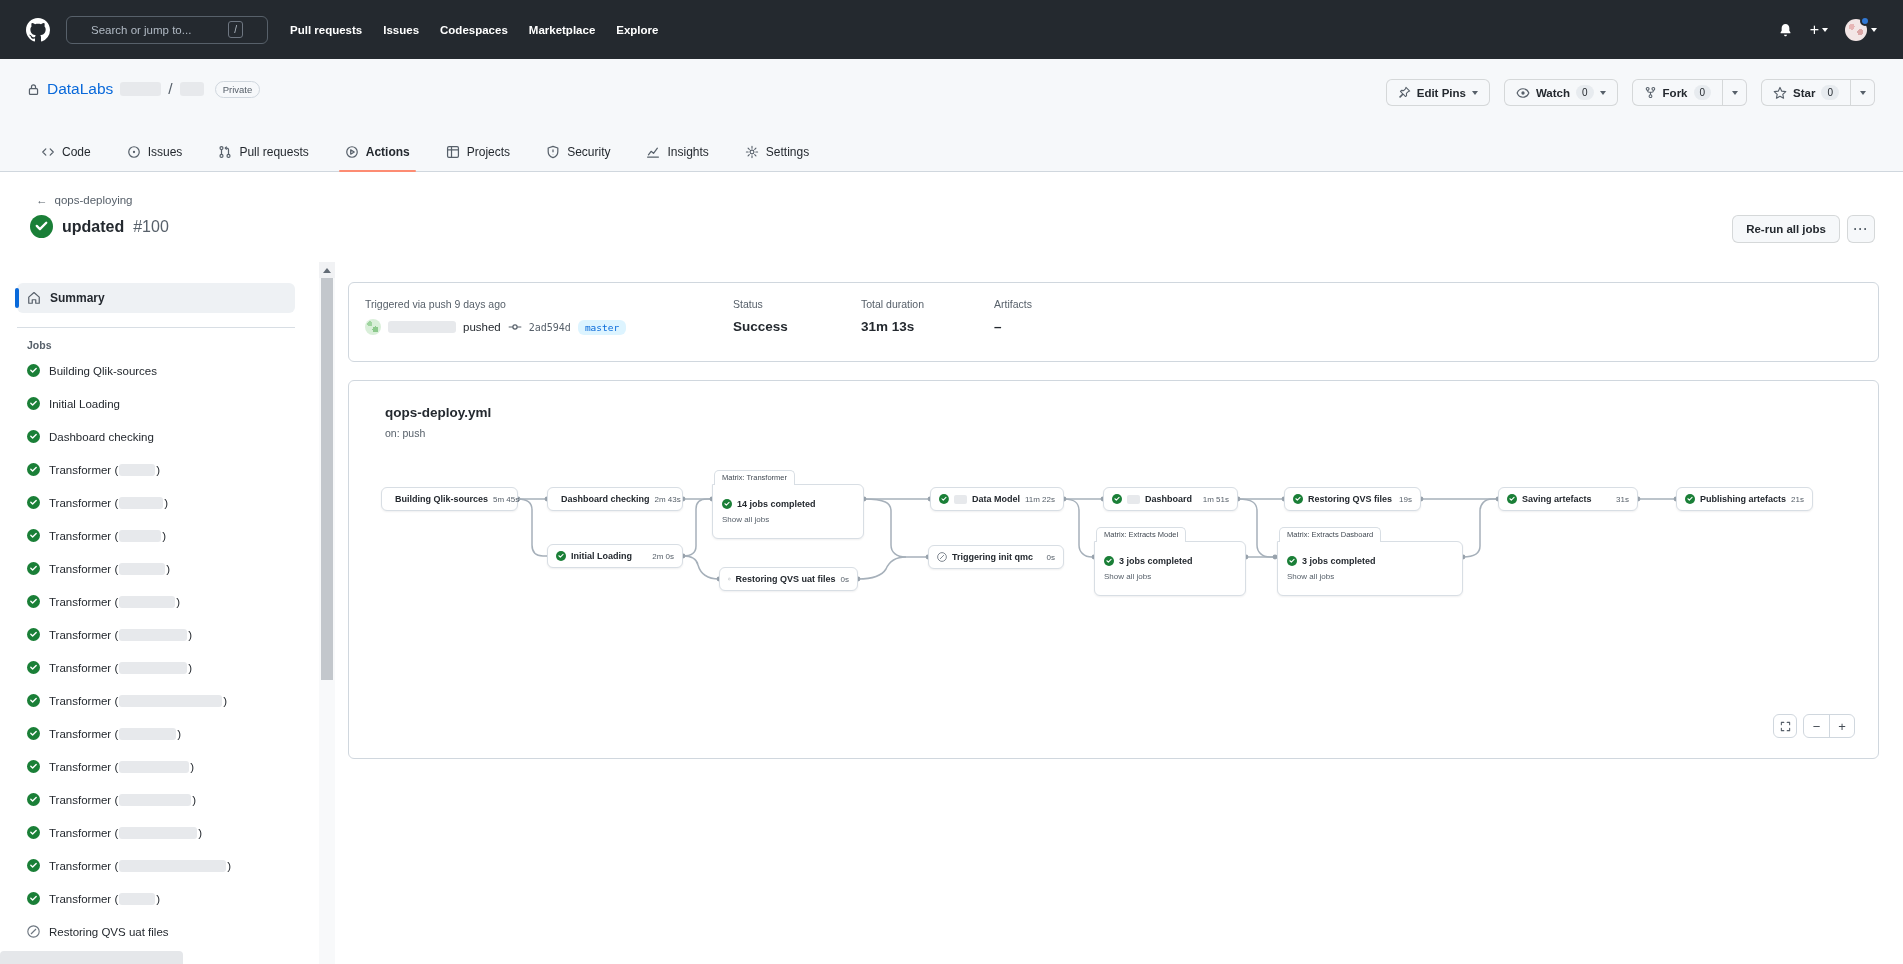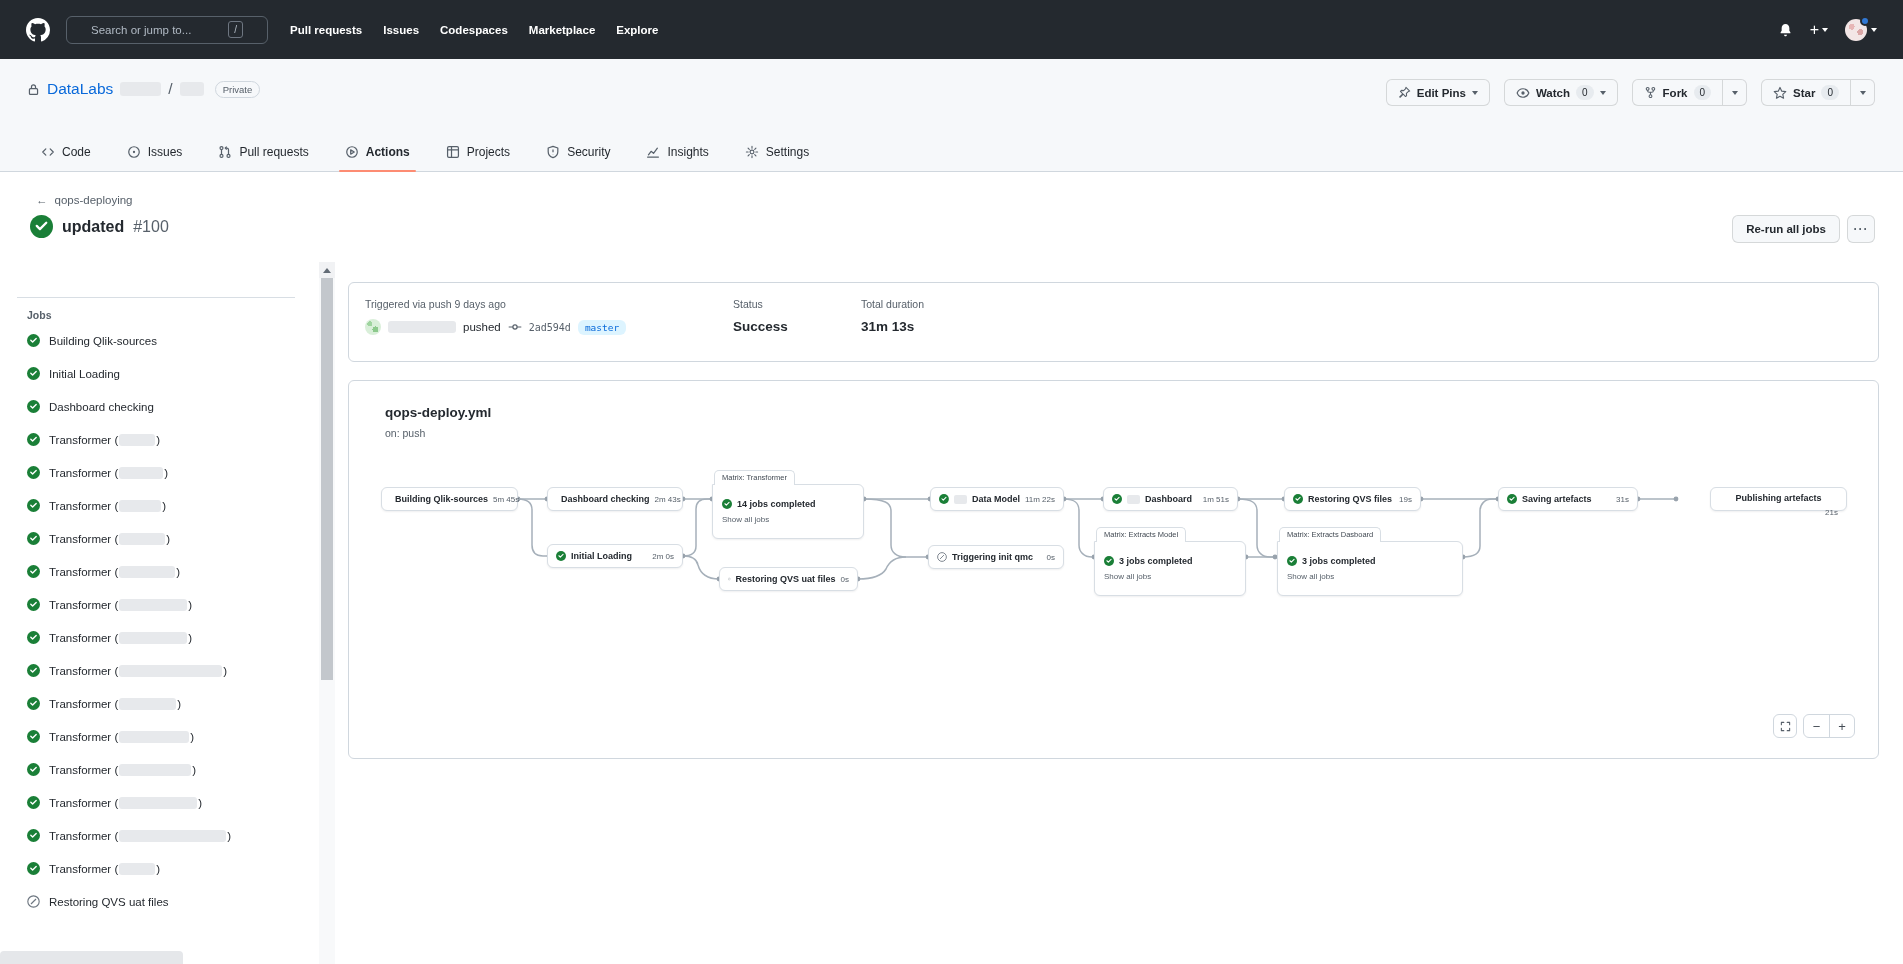--- a/index.html
+++ b/index.html
@@ -289,20 +289,26 @@
   <span class="n">#100</span>
 </div>
 <div class="run-actions">
   <button class="rerun-btn">Re-run all jobs</button>
   <button class="kebab-btn">
       <span>···</span>
     </button>
 </div>
 
 <aside class="sidebar">
+  <div class="summary-item">
+    <svg width="14" height="14" viewBox="0 0 16 16" fill="none" stroke="currentColor" stroke-width="1.4" stroke-linejoin="round">
+        <path d="M8 1.8 14 7v7h-4v-4H6v4H2V7l6-5.2z"></path>
+      </svg>
+    <span>Summary</span>
+  </div>
   <div class="sidebar-divider"></div>
   <div class="jobs-label">Jobs</div>
   <div id="jobs-list">
       <div class="job-item">
     <svg class="ic-success" width="13" height="13" viewBox="0 0 16 16">
           <circle cx="8" cy="8" r="8" fill="#1a7f37"></circle>
           <path d="M11.3 5.4 6.9 9.8 4.7 7.6" stroke="#fff" stroke-width="1.7" fill="none" stroke-linecap="round" stroke-linejoin="round"></path>
         </svg>
 
     <span class="job-label"><span class="jl-text">Building Qlik-sources</span><span class="jl-suffix"></span></span>
@@ -469,20 +475,24 @@
       <span class="branch-badge mono">master</span>
     </div>
   </div>
   <div class="col-status">
     <div class="tc-label">Status</div>
     <div class="tc-value">Success</div>
   </div>
   <div class="col-duration">
     <div class="tc-label">Total duration</div>
     <div class="tc-value">31m 13s</div>
+  </div>
+  <div class="col-artifacts">
+    <div class="tc-label">Artifacts</div>
+    <div class="tc-value">–</div>
   </div>
 </section>
 
 <section class="workflow-card">
   <div class="wf-title">qops-deploy.yml</div>
   <div class="wf-sub">on: push</div>
   <div class="graph" id="graph">
     <svg class="edges" width="1531" height="379" viewBox="0 0 1531 379">
       <path class="edge" d="M169 118H198"></path>
       <path class="edge" d="M169 118C179 118 183 122 183 129V164C183 171 187 175 194 175H198"></path>
@@ -642,21 +652,21 @@
   </div>
       <div class="node" style="left: 1149px; top: 106px; width: 140px;">
     <svg class="ic-success" width="10" height="10" viewBox="0 0 16 16">
           <circle cx="8" cy="8" r="8" fill="#1a7f37"></circle>
           <path d="M11.3 5.4 6.9 9.8 4.7 7.6" stroke="#fff" stroke-width="1.7" fill="none" stroke-linecap="round" stroke-linejoin="round"></path>
         </svg>
 
     <span class="lbl">Saving artefacts</span>
     <span class="dur">31s</span>
   </div>
-      <div class="node" style="left: 1361px; top: 106px; width: 137px; flex-direction: column;">
+      <div class="node" style="left: 1327px; top: 106px; width: 137px;">
     <svg class="ic-success" width="10" height="10" viewBox="0 0 16 16">
           <circle cx="8" cy="8" r="8" fill="#1a7f37"></circle>
           <path d="M11.3 5.4 6.9 9.8 4.7 7.6" stroke="#fff" stroke-width="1.7" fill="none" stroke-linecap="round" stroke-linejoin="round"></path>
         </svg>
 
     <span class="lbl">Publishing artefacts</span>
     <span class="dur">21s</span>
   </div>
     </div>
   <button class="fs-btn">

